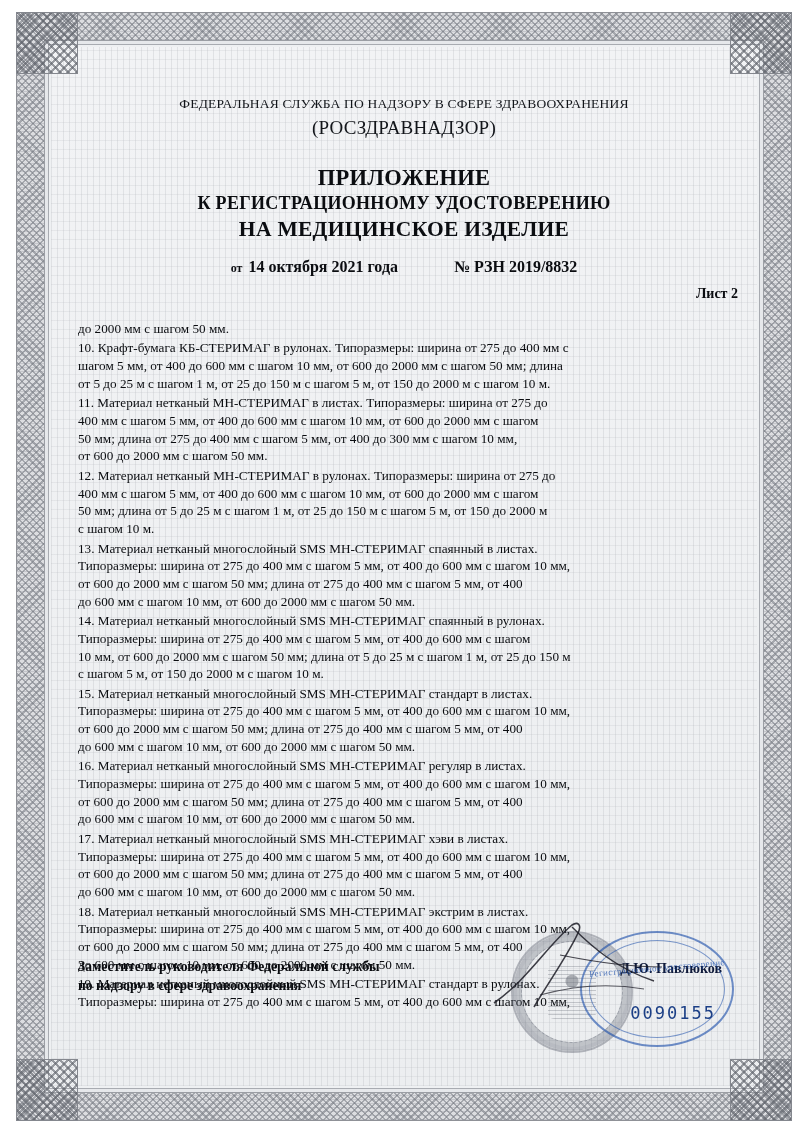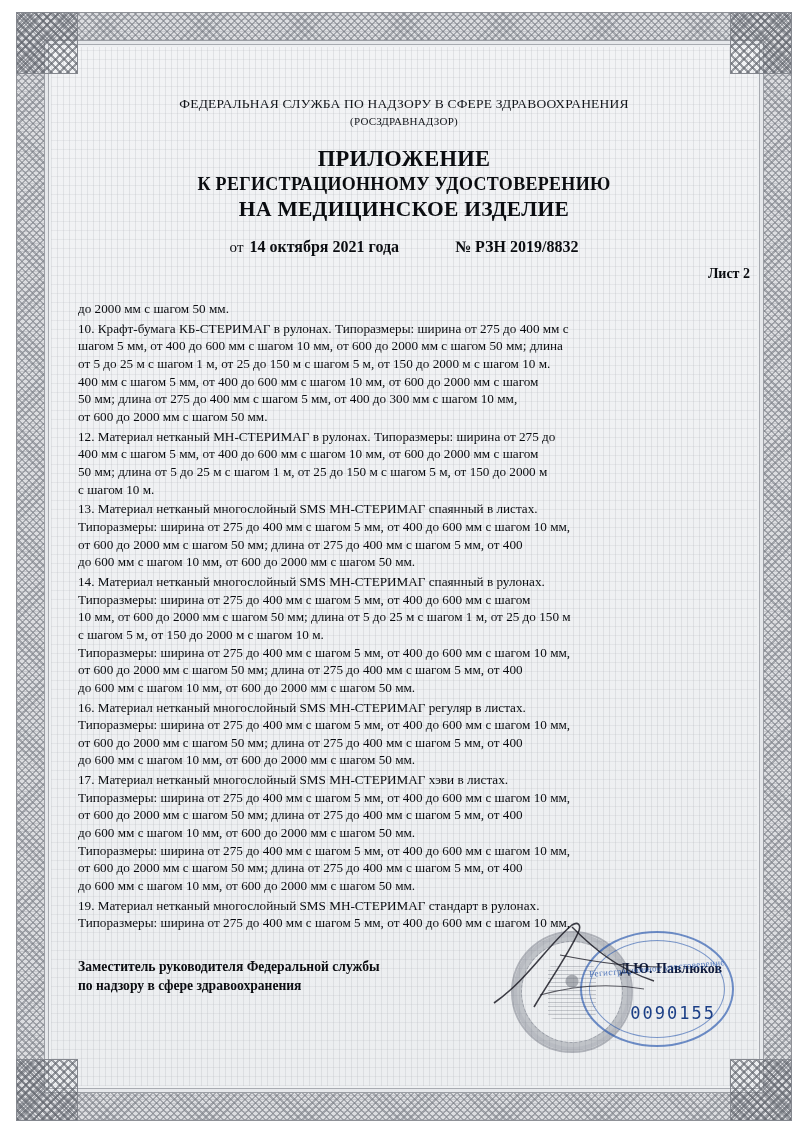--- a/index.html
+++ b/index.html
@@ -75,50 +75,50 @@
   }
 
   .agency {
     text-align: center;
     margin-top: 42px;
     font-size: 13.5px;
     letter-spacing: 0.2px;
     line-height: 1.45;
     color: #12151a;
   }
-  .agency .line2 { font-size: 11px; }
+  .agency .line2 { font-size: 19px; }
 
   .title {
     text-align: center;
-    margin-top: 14px;
+    margin-top: 22px;
     font-weight: bold;
     font-size: 22px;
     line-height: 1.3;
     letter-spacing: 0.3px;
     color: #0b0d11;
   }
   .title .l1 { font-size: 22.5px; }
   .title .l2 { font-size: 18px; }
   .title .l3 { font-size: 21.5px; }
 
   .docmeta {
     margin-top: 14px;
     text-align: center;
     font-weight: bold;
     font-size: 16px;
     color: #0b0d11;
   }
-  .docmeta .date-prefix { font-weight: normal; font-size: 15px; }
+  .docmeta .date-prefix { font-weight: bold; font-size: 12px; }
   .docmeta .date-value { margin-left: 2px; text-align: right; }
   .docmeta .num { margin-left: 52px; }
 
   .sheet {
     margin-top: 10px;
     text-align: right;
-    padding-right: 2px;
+    padding-right: 14px;
     font-weight: bold;
     font-size: 14px;
     color: #0b0d11;
   }
 
   .body-text {
     margin-top: 18px;
     padding: 0 18px 0 22px;
     font-size: 13.2px;
     line-height: 1.30;
@@ -268,46 +268,49 @@
     <div class="sheet">
       <span>Лист</span>
       <span>2</span>
     </div>
 
     <div class="body-text" id="body-text">
         <p>до 2000 мм с шагом 50 мм.</p>
         <p class="item-start">10. Крафт-бумага КБ-СТЕРИМАГ в рулонах. Типоразмеры: ширина от 275 до 400 мм с</p>
         <p>шагом 5 мм, от 400 до 600 мм с шагом 10 мм, от 600 до 2000 мм с шагом 50 мм; длина</p>
         <p>от 5 до 25 м с шагом 1 м, от 25 до 150 м с шагом 5 м, от 150 до 2000 м с шагом 10 м.</p>
+        <p class="item-start">11. Материал нетканый МН-СТЕРИМАГ в листах. Типоразмеры: ширина от 275 до</p>
         <p>400 мм с шагом 5 мм, от 400 до 600 мм с шагом 10 мм, от 600 до 2000 мм с шагом</p>
         <p>50 мм; длина от 275 до 400 мм с шагом 5 мм, от 400 до 300 мм с шагом 10 мм,</p>
         <p>от 600 до 2000 мм с шагом 50 мм.</p>
         <p class="item-start">12. Материал нетканый МН-СТЕРИМАГ в рулонах. Типоразмеры: ширина от 275 до</p>
         <p>400 мм с шагом 5 мм, от 400 до 600 мм с шагом 10 мм, от 600 до 2000 мм с шагом</p>
         <p>50 мм; длина от 5 до 25 м с шагом 1 м, от 25 до 150 м с шагом 5 м, от 150 до 2000 м</p>
         <p>с шагом 10 м.</p>
         <p class="item-start">13. Материал нетканый многослойный SMS МН-СТЕРИМАГ спаянный в листах.</p>
         <p>Типоразмеры: ширина от 275 до 400 мм с шагом 5 мм, от 400 до 600 мм с шагом 10 мм,</p>
         <p>от 600 до 2000 мм с шагом 50 мм; длина от 275 до 400 мм с шагом 5 мм, от 400</p>
         <p>до 600 мм с шагом 10 мм, от 600 до 2000 мм с шагом 50 мм.</p>
         <p class="item-start">14. Материал нетканый многослойный SMS МН-СТЕРИМАГ спаянный в рулонах.</p>
         <p>Типоразмеры: ширина от 275 до 400 мм с шагом 5 мм, от 400 до 600 мм с шагом</p>
         <p>10 мм, от 600 до 2000 мм с шагом 50 мм; длина от 5 до 25 м с шагом 1 м, от 25 до 150 м</p>
         <p>с шагом 5 м, от 150 до 2000 м с шагом 10 м.</p>
+        <p class="item-start">15. Материал нетканый многослойный SMS МН-СТЕРИМАГ стандарт в листах.</p>
         <p>Типоразмеры: ширина от 275 до 400 мм с шагом 5 мм, от 400 до 600 мм с шагом 10 мм,</p>
         <p>от 600 до 2000 мм с шагом 50 мм; длина от 275 до 400 мм с шагом 5 мм, от 400</p>
         <p>до 600 мм с шагом 10 мм, от 600 до 2000 мм с шагом 50 мм.</p>
         <p class="item-start">16. Материал нетканый многослойный SMS МН-СТЕРИМАГ регуляр в листах.</p>
         <p>Типоразмеры: ширина от 275 до 400 мм с шагом 5 мм, от 400 до 600 мм с шагом 10 мм,</p>
         <p>от 600 до 2000 мм с шагом 50 мм; длина от 275 до 400 мм с шагом 5 мм, от 400</p>
         <p>до 600 мм с шагом 10 мм, от 600 до 2000 мм с шагом 50 мм.</p>
         <p class="item-start">17. Материал нетканый многослойный SMS МН-СТЕРИМАГ хэви в листах.</p>
         <p>Типоразмеры: ширина от 275 до 400 мм с шагом 5 мм, от 400 до 600 мм с шагом 10 мм,</p>
         <p>от 600 до 2000 мм с шагом 50 мм; длина от 275 до 400 мм с шагом 5 мм, от 400</p>
         <p>до 600 мм с шагом 10 мм, от 600 до 2000 мм с шагом 50 мм.</p>
+        <p class="item-start">18. Материал нетканый многослойный SMS МН-СТЕРИМАГ экстрим в листах.</p>
         <p>Типоразмеры: ширина от 275 до 400 мм с шагом 5 мм, от 400 до 600 мм с шагом 10 мм,</p>
         <p>от 600 до 2000 мм с шагом 50 мм; длина от 275 до 400 мм с шагом 5 мм, от 400</p>
         <p>до 600 мм с шагом 10 мм, от 600 до 2000 мм с шагом 50 мм.</p>
         <p class="item-start">19. Материал нетканый многослойный SMS МН-СТЕРИМАГ стандарт в рулонах.</p>
         <p>Типоразмеры: ширина от 275 до 400 мм с шагом 5 мм, от 400 до 600 мм с шагом 10 мм,</p>
       </div>
 
     <div class="signature">
       <div>Заместитель руководителя Федеральной службы</div>
       <div>по надзору в сфере здравоохранения</div>

